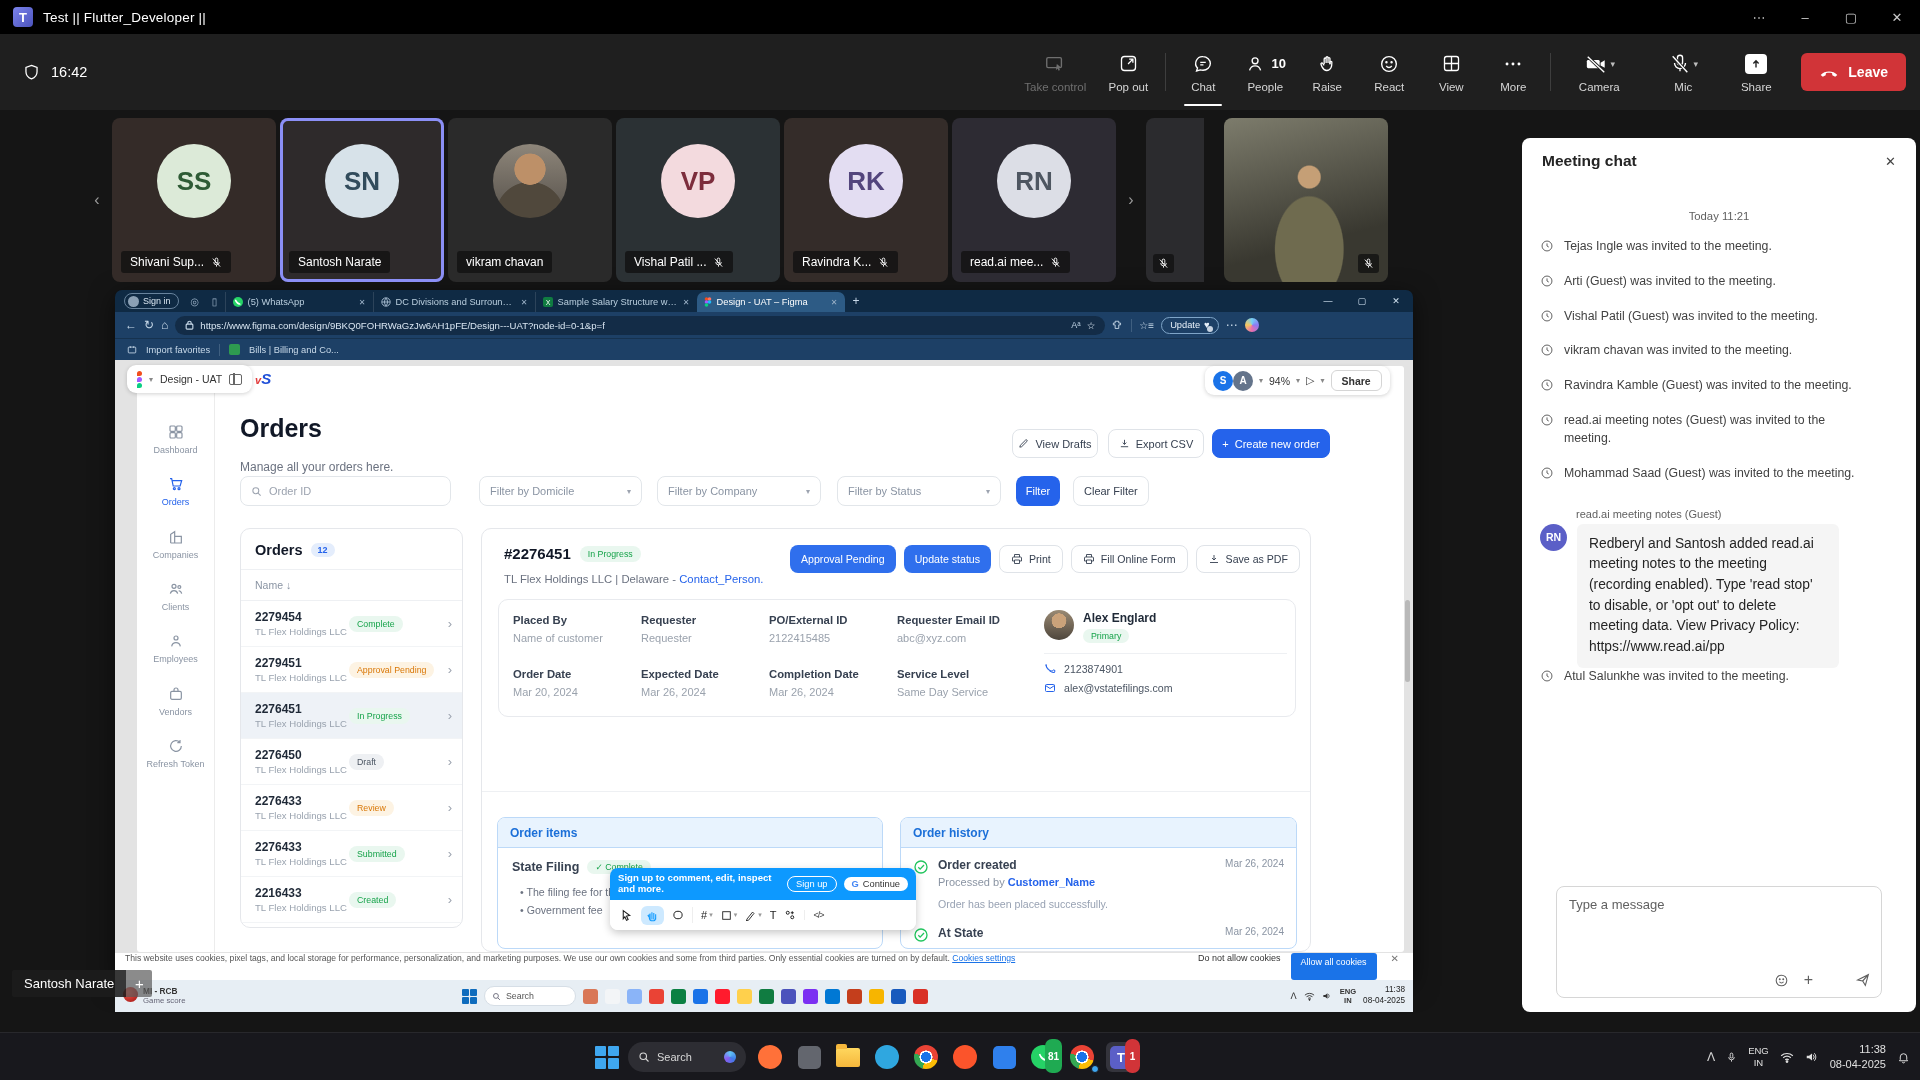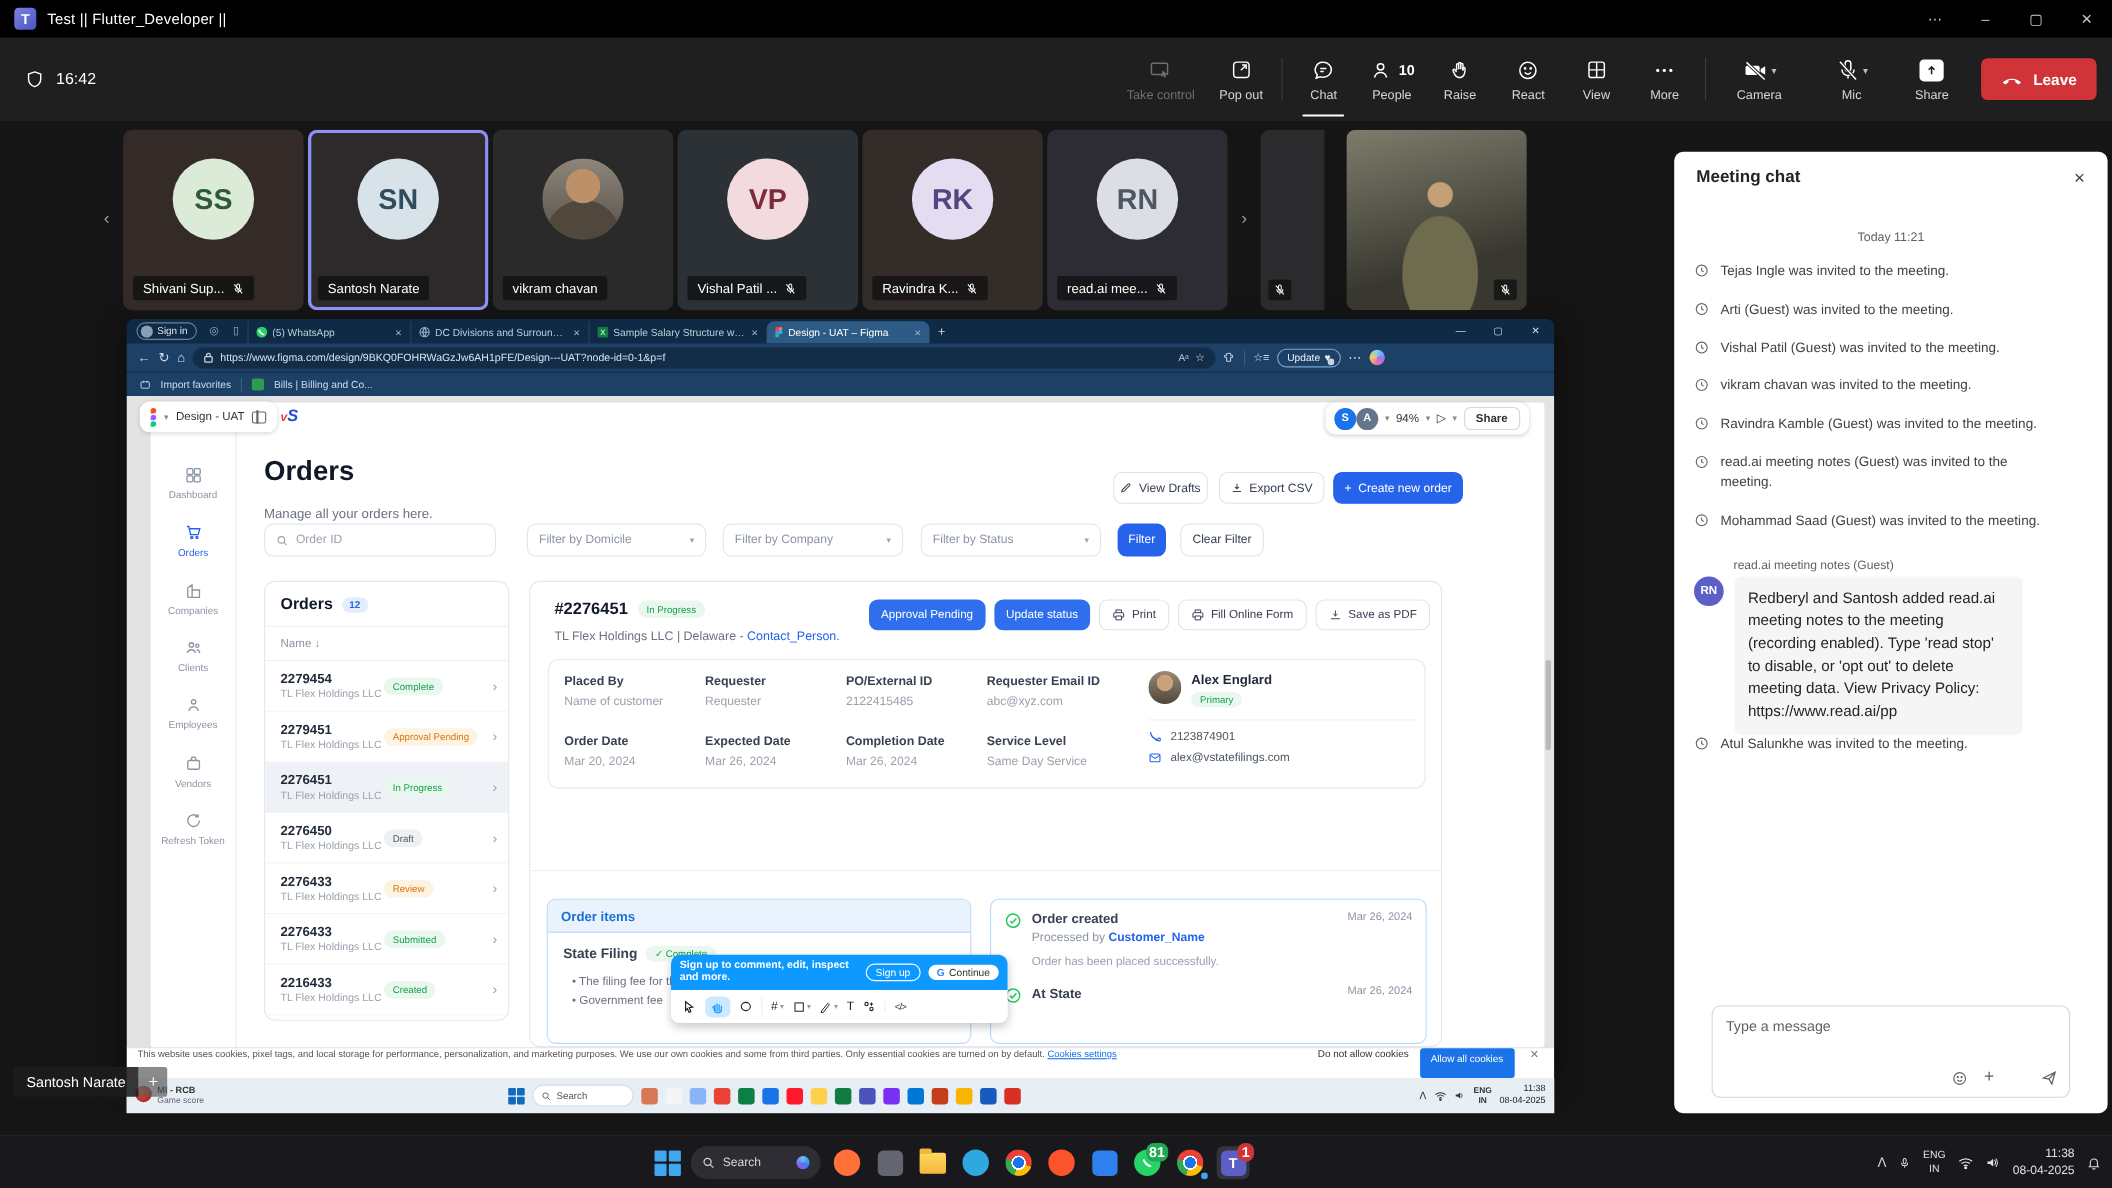--- a/index.html
+++ b/index.html
@@ -253,21 +253,21 @@
   .bingdot{margin-left:auto;width:12px;height:12px;border-radius:50%;background:conic-gradient(#62c4f5,#3f7ce8,#8a5cf0,#62c4f5)}
   .tbicon{position:relative;width:30px;height:30px;border-radius:6px;display:flex;align-items:center;justify-content:center}
   .tbicon .ball30{width:24px;height:24px;border-radius:50%}
   .tbicon .sq24{width:23px;height:23px;border-radius:5px;display:flex;align-items:center;justify-content:center;color:#fff;font-weight:bold;font-size:13px}
   .chromeball{width:24px;height:24px;border-radius:50%;
       background:radial-gradient(circle,#1a73e8 0 29%,#fff 30% 38%,rgba(0,0,0,0) 39%),
                  conic-gradient(#ea4335 0 30%,#fbbc05 30% 55%,#34a853 55% 80%,#ea4335 80%)}
   .folder{width:24px;height:19px;background:linear-gradient(#ffd75e,#f5b73c);border-radius:2px;position:relative}
   .folder::before{content:"";position:absolute;left:0;top:-4px;width:11px;height:5px;background:#f5b73c;border-radius:2px 2px 0 0}
   .tbadge{position:absolute;top:-3px;right:-4px;min-width:15px;height:17px;border-radius:7px;color:#fff;
-          font-size:13px;display:flex;align-items:center;justify-content:center;padding:0 3px;font-weight:bold}
+          font-size:10px;display:flex;align-items:center;justify-content:center;padding:17px 3px;font-weight:bold}
   .tbadge.green{background:#1faa52}.tbadge.red{background:#d13438}
   .tdot{position:absolute;right:-2px;bottom:-1px;width:8px;height:8px;border-radius:50%;background:#3fa7f0;border:1.5px solid #18181d}
   .tbicon.focused{background:#34343c}
   .ttray{position:absolute;right:10px;top:0;height:48px;display:flex;align-items:center;gap:11px;color:#e0e0e0}
   .tlang{font-size:9.5px;line-height:1.25;text-align:center}
   .ttime{font-size:11px;line-height:1.4;text-align:right}
   .caret{font-size:12px;color:#d0d0d0}
 
   
   .chatpanel{position:absolute;left:1522px;top:138px;width:394px;height:874px;background:#fff;border-radius:8px;
@@ -279,21 +279,21 @@
   .chatdate{text-align:center;font-size:11.3px;color:#616161;margin:26px 0 16px}
   .chat-event{display:flex;gap:10px;margin-bottom:17px}
   .evtext{font-size:12.3px;color:#424242;line-height:1.45;max-width:300px}
   .clock{flex:none;margin-top:1px}
   .sender{font-size:11px;color:#616161;margin:8px 0 4px 36px}
   .msgrow{display:flex;gap:10px}
   .rnav{flex:none;width:27px;height:27px;border-radius:50%;background:#5b5fc7;color:#fff;font-size:10.5px;font-weight:bold;
         display:flex;align-items:center;justify-content:center}
   .bubble{background:#f5f5f5;border-radius:6px;padding:10px 12px;width:262px;font-size:13.8px;color:#242424;line-height:1.5}
   .lastevent{}
-  .compose{margin:auto 16px 14px;border:1px solid #d6d6d6;border-radius:8px;height:84px;position:relative;flex:none}
+  .compose{margin:auto 16px 14px;border:1px solid #d6d6d6;border-radius:8px;height:112px;position:relative;flex:none}
   .composeinput{position:absolute;left:12px;top:10px;right:12px;border:none;outline:none;font-size:13px;color:#242424;
                 font-family:"Liberation Sans",sans-serif;background:transparent}
   .composeinput::placeholder{color:#616161}
   .composeicons{position:absolute;right:10px;bottom:8px;display:flex;align-items:center;gap:15px;color:#616161}
   .sendgap{width:12px}
 </style>
 </head>
 <body>
 
 <div class="stage">
@@ -904,20 +904,21 @@
                 <span class="itname">State Filing</span>
                 <span class="itbadge">✓ <span>Complete</span></span>
               </div>
               <div class="bullets">
                 <div>• <span>The filing fee for the</span></div>
                 <div>• <span>Government fee</span></div>
               </div>
             </div>
 
             <div class="bluebox history">
+              <div class="bbhead">Order history</div>
               <div class="hentry">
                 <svg class="hcheck" width="16" height="16" viewBox="0 0 24 24" fill="none" stroke="#22c55e" stroke-width="2">
                     <circle cx="12" cy="12" r="9"></circle>
                     <path d="M8 12.5l2.7 2.7L16.5 9"></path>
                   </svg>
                 <div style="flex:1">
                   <div style="display:flex">
                       <span class="htitle">Order created</span>
                       <span class="hdate">Mar 26, 2024</span>
                     </div>

